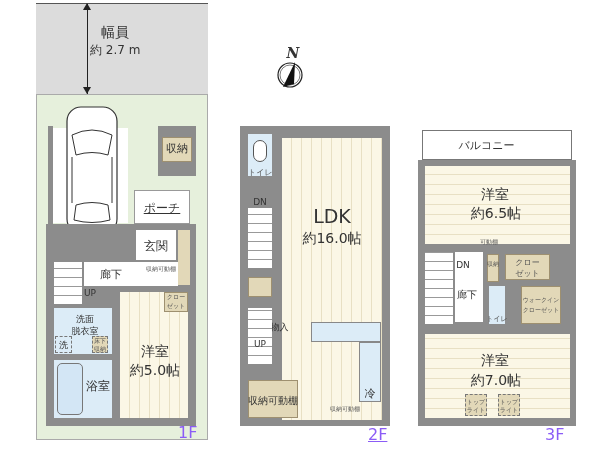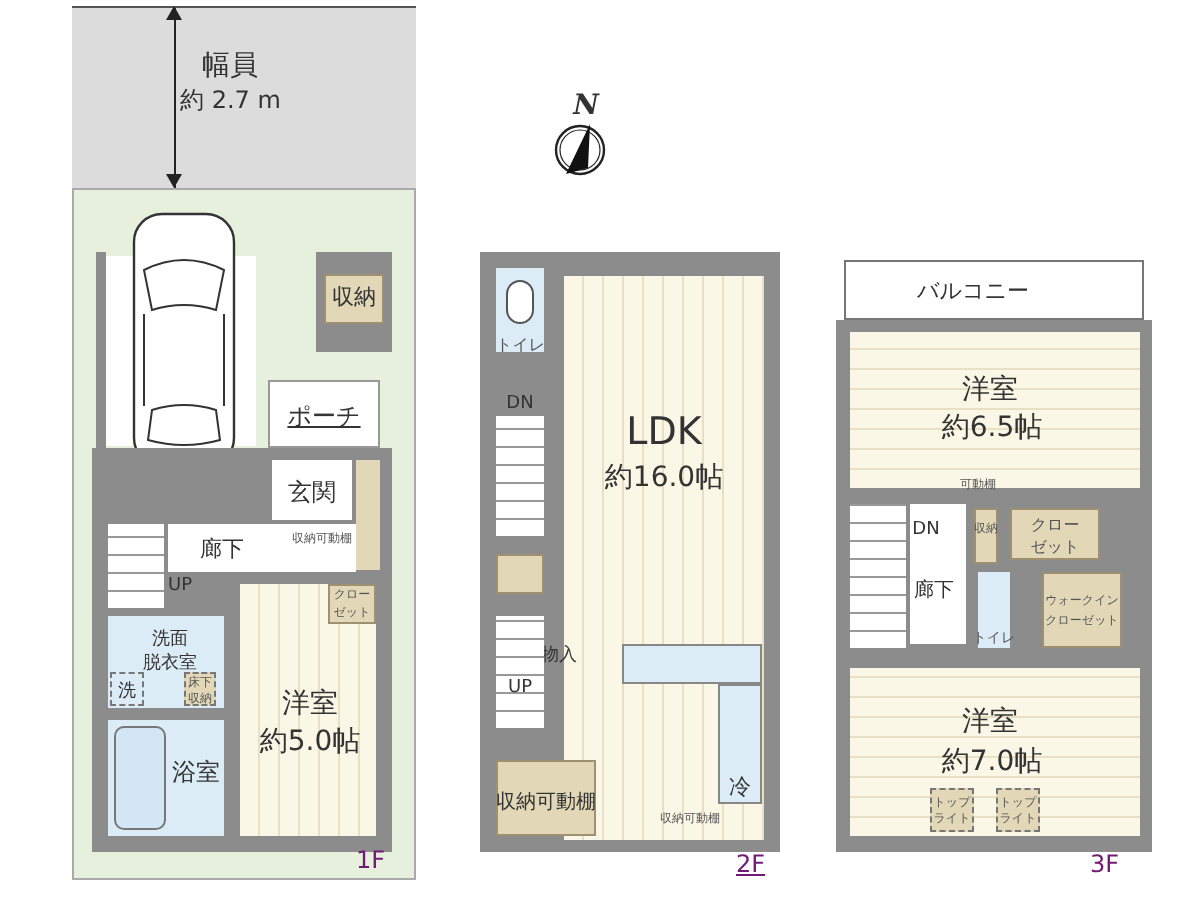--- a/index.html
+++ b/index.html
@@ -11,21 +11,21 @@
   .room{background:#fff;}
   .wood{background:repeating-linear-gradient(90deg,#fbf7e6 0,#fbf7e6 9px,#e8e0c4 9px,#e8e0c4 10px);}
   .woodh{background:repeating-linear-gradient(0deg,#fbf7e6 0,#fbf7e6 9px,#e8e0c4 9px,#e8e0c4 10px);}
   .tan{background:#e2d8b8;border:1px solid #9e9070;}
   .wet{background:#dcecf7;}
   .stair{background:repeating-linear-gradient(0deg,#fff 0,#fff 8px,#999 8px,#999 9px);}
   .lbl{font-size:13px;color:#333;text-align:center;white-space:nowrap;}
   .sm{font-size:9px;}
   .xs{font-size:6px;color:#555;}
   .dash{border:1px dashed #777;}
-  .floorlabel{font-size:12px;color:#701a75;}
+  .floorlabel{font-size:16px;color:#8b5cf6;}
 </style>
 </head>
 <body>
 
 <div class="abs road" style="left:36px;top:3px;width:172px;height:92px;"></div>
 <div class="abs" style="left:87px;top:4px;width:1px;height:90px;background:#222;"></div>
 <div class="abs" style="left:83px;top:3px;width:0;height:0;border-left:4px solid transparent;border-right:4px solid transparent;border-bottom:7px solid #222;"></div>
 <div class="abs" style="left:83px;top:87px;width:0;height:0;border-left:4px solid transparent;border-right:4px solid transparent;border-top:7px solid #222;"></div>
 <div class="abs lbl" style="left:100px;top:24px;width:30px;font-size:14px;">幅員</div>
 <div class="abs lbl" style="left:90px;top:42px;width:50px;font-size:12px;">約 2.7 m</div>

